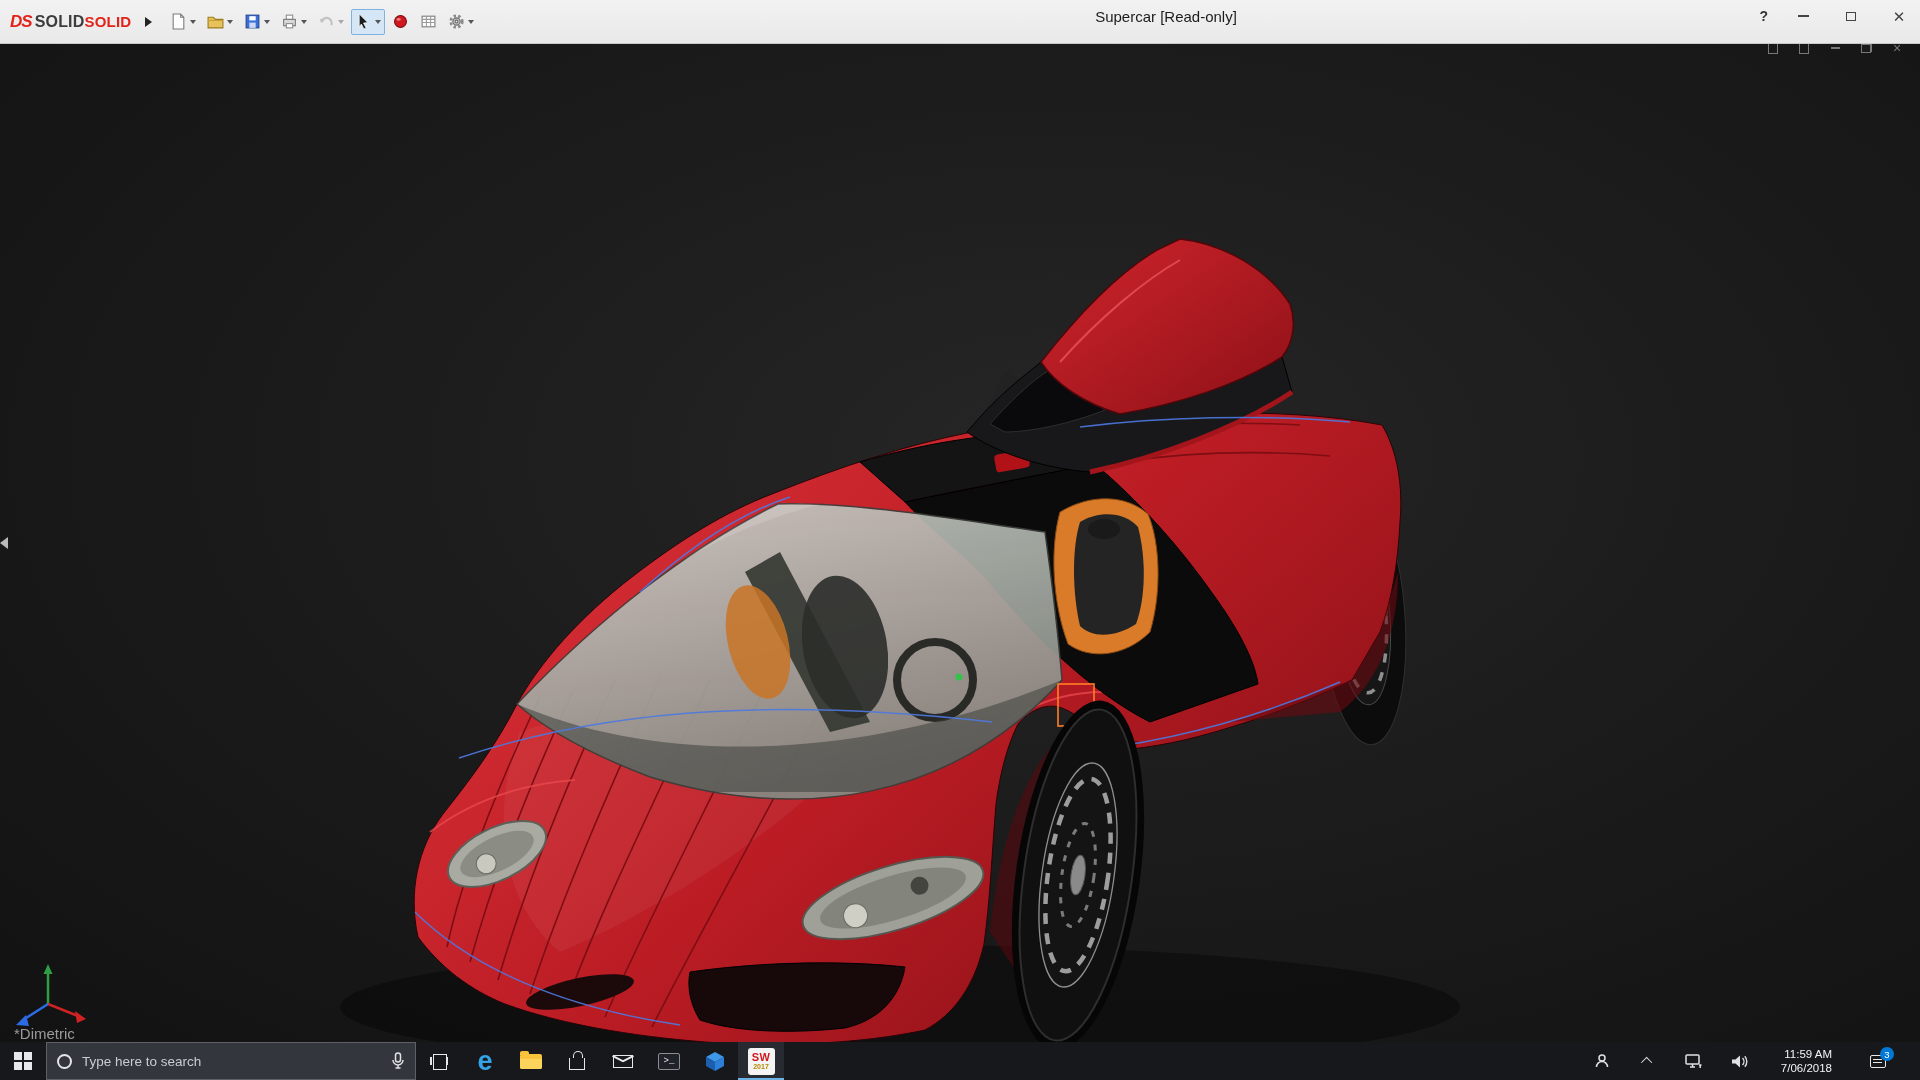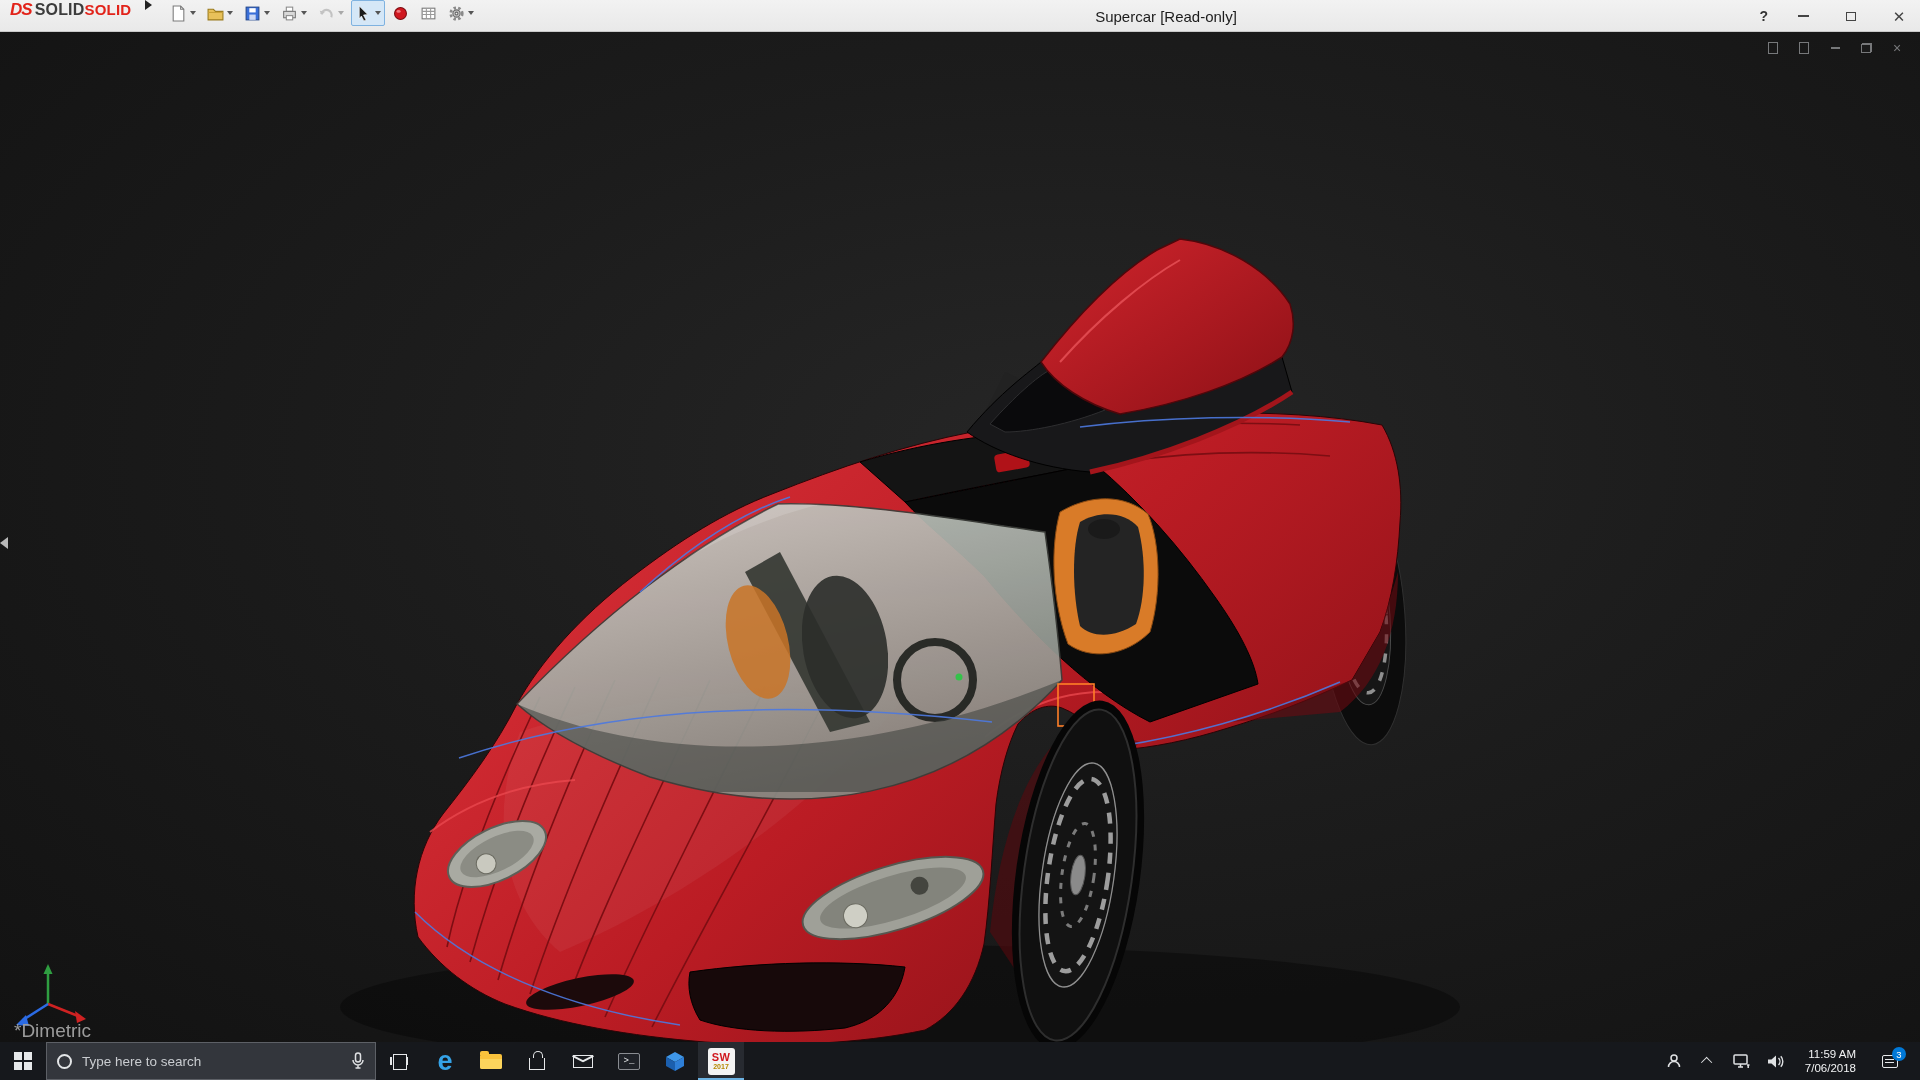--- a/index.html
+++ b/index.html
@@ -1,23 +1,23 @@
 <!DOCTYPE html>
 <html style="--titlebar-bg: #f2f2f2; --taskbar-bg: #16181c; --viewport-bg: #1c1c1c; --accent-red: #c81a20; --seat-orange: #d97b28; --edge-blue: #4d79e0;"><head>
 <meta charset="utf-8">
 <style>
   * { margin:0; padding:0; box-sizing:border-box; }
   html,body { width:1920px; height:1080px; overflow:hidden; background:#000;
               font-family:"Liberation Sans", sans-serif; }
   #screen { position:relative; width:1920px; height:1080px; }
 
   
-  .titlebar { position:absolute; top:0; left:0; width:100%; height:32px;
+  .titlebar { position:absolute; top:0; left:0; width:100%; height:44px;
     background:linear-gradient(var(--titlebar-bg,#f2f2f2),#e9e9e9);
-    border-bottom:1px solid #c9c9c9; display:flex; align-items:flex-start; z-index:30; }
+    border-bottom:1px solid #c9c9c9; display:flex; align-items:center; z-index:30; }
   .brand { display:flex; align-items:baseline; padding:0 6px 0 10px; cursor:default; }
   .brand .ds { color:#e2231a; font-weight:bold; font-style:italic; font-size:17px; letter-spacing:-1px; margin-right:3px; }
   .brand .solid { color:#3c3c3c; font-weight:bold; font-size:16px; letter-spacing:.2px; }
   .brand .works { color:#e2231a; font-weight:bold; font-size:15px; letter-spacing:.2px; }
   .menu-arrow { width:0; height:0; border-left:7px solid #222; border-top:5px solid transparent;
     border-bottom:5px solid transparent; margin:0 14px 0 8px; cursor:pointer; }
   .toolbar { display:flex; align-items:center; gap:3px; }
   .tbtn { display:flex; align-items:center; height:26px; padding:0 3px; border:1px solid transparent;
     border-radius:2px; cursor:pointer; }
   .tbtn.active { background:#d5e7f7; border-color:#7fb2e0; }
@@ -42,29 +42,29 @@
   .dc-page { width:10px; height:12px; border:1.5px solid #97999c; background:transparent; }
   .dc-min { width:9px; height:2px; background:#97999c; }
   .dc-restore { position:relative; width:11px; height:10px; }
   .dc-restore::before { content:""; position:absolute; right:0; top:0; width:8px; height:7px; border:1.5px solid #97999c; }
   .dc-restore::after { content:""; position:absolute; left:0; bottom:0; width:8px; height:7px; border:1.5px solid #97999c; background:#1c1c1c; }
   .dc-close { color:#97999c; font-size:14px; line-height:1; }
   .flyout-arrow { position:absolute; left:0; top:498px; width:12px; height:26px; display:flex;
     align-items:center; cursor:pointer; z-index:5; }
   .flyout-arrow::before { content:""; width:0; height:0; border-right:8px solid #b9b9b9;
     border-top:6px solid transparent; border-bottom:6px solid transparent; }
-  .view-label { position:absolute; left:14px; bottom:0px; color:#9b9b9b; font-size:19px; z-index:5; }
+  .view-label { position:absolute; left:14px; bottom:0px; color:#9b9b9b; font-size:15px; z-index:5; }
 
   
   .taskbar { position:absolute; bottom:0; left:0; width:100%; height:38px; background:var(--taskbar-bg,#16181c);
     display:flex; align-items:stretch; z-index:40; }
   .tb-start { width:46px; display:flex; align-items:center; justify-content:center; cursor:pointer; }
   .winlogo { display:grid; grid-template-columns:8px 8px; grid-template-rows:8px 8px; gap:1.5px; }
   .winlogo span { background:#e6e8ea; }
-  .tb-search { width:330px; margin:0; background:#33363c; border:1px solid #5d6066; display:flex;
+  .tb-search { width:370px; margin:0; background:#33363c; border:1px solid #5d6066; display:flex;
     align-items:center; padding:0 10px; gap:10px; cursor:text; }
   .cortana-ring { width:15px; height:15px; border:2px solid #e3e5e7; border-radius:50%; flex:none; }
   .tb-search input { flex:1; background:transparent; border:none; outline:none; color:#c9ccd0; font-size:13.5px;
     font-family:"Liberation Sans",sans-serif; }
   .tb-search input::placeholder { color:#c9ccd0; }
   .tb-btn { width:46px; display:flex; align-items:center; justify-content:center; cursor:pointer; position:relative; }
   .tb-btn.running { background:#272a30; box-shadow:inset 0 -2px 0 #6cb2e2;align-items:center; }
   .taskview { position:relative; width:18px; height:14px; }
   .taskview::before { content:""; position:absolute; left:3px; top:0; width:12px; height:14px; border:1.5px solid #e6e8ea; }
   .taskview::after { content:""; position:absolute; left:0; top:3px; width:2px; height:8px; background:#e6e8ea;
@@ -84,21 +84,21 @@
   .envelope::before { left:-1px; transform:rotate(27deg); transform-origin:left top; }
   .envelope::after { right:-1px; transform:rotate(-27deg); transform-origin:right top; }
   .terminal { width:22px; height:17px; background:#1f2228; border:1px solid #8a8d92; border-radius:2px;
     color:#e6e8ea; font-size:9px; font-family:"Liberation Mono",monospace; display:flex; align-items:center;
     justify-content:center; }
   .sw-tile { width:27px; height:27px; background:#f4f4f4; border-radius:3px; display:flex; flex-direction:column;
     align-items:center; justify-content:center; line-height:1; }
   .sw-tile .sw { color:#d0181e; font-weight:bold; font-size:11px; letter-spacing:.5px; }
   .sw-tile .yr { color:#b58900; font-size:7px; font-weight:bold; }
   .tb-spacer { flex:1; }
-  .tray { display:flex; align-items:center; gap:4px; }
+  .tray { display:flex; align-items:center; gap:16px; }
   .tray-ic { width:30px; height:38px; display:flex; align-items:center; justify-content:center; cursor:pointer; }
   .chev-up { width:8px; height:8px; border-left:1.6px solid #dfe1e3; border-top:1.6px solid #dfe1e3;
     transform:rotate(45deg) translateY(2px); }
   .clock { display:flex; flex-direction:column; align-items:flex-end; justify-content:center; color:#f2f3f4;
     font-size:11.5px; line-height:14px; padding:0 10px; cursor:pointer; }
   .action-center { position:relative; width:40px; height:38px; display:flex; align-items:center;
     justify-content:center; cursor:pointer; }
   .ac-box { width:16px; height:13px; border:1.6px solid #e6e8ea; border-radius:2px; position:relative; }
   .ac-box::after { content:""; position:absolute; left:2px; top:3px; width:9px; height:1.5px; background:#e6e8ea;
     box-shadow:0 3px 0 #e6e8ea; }

